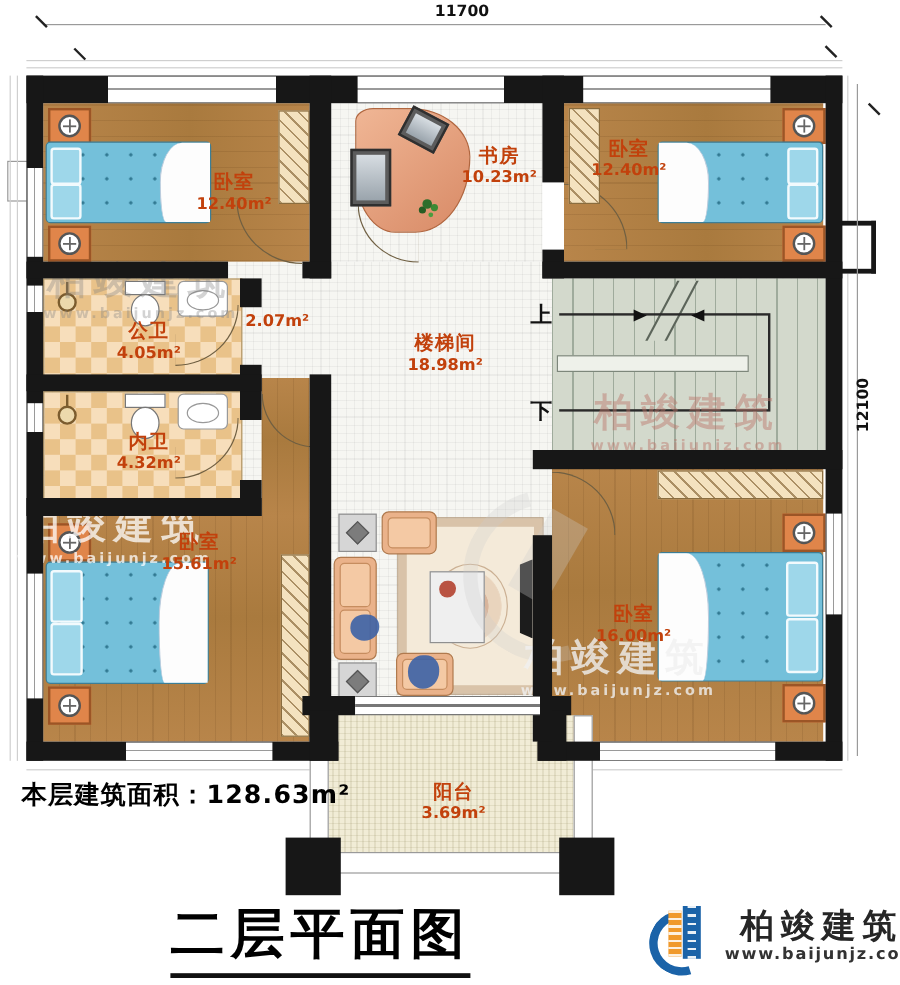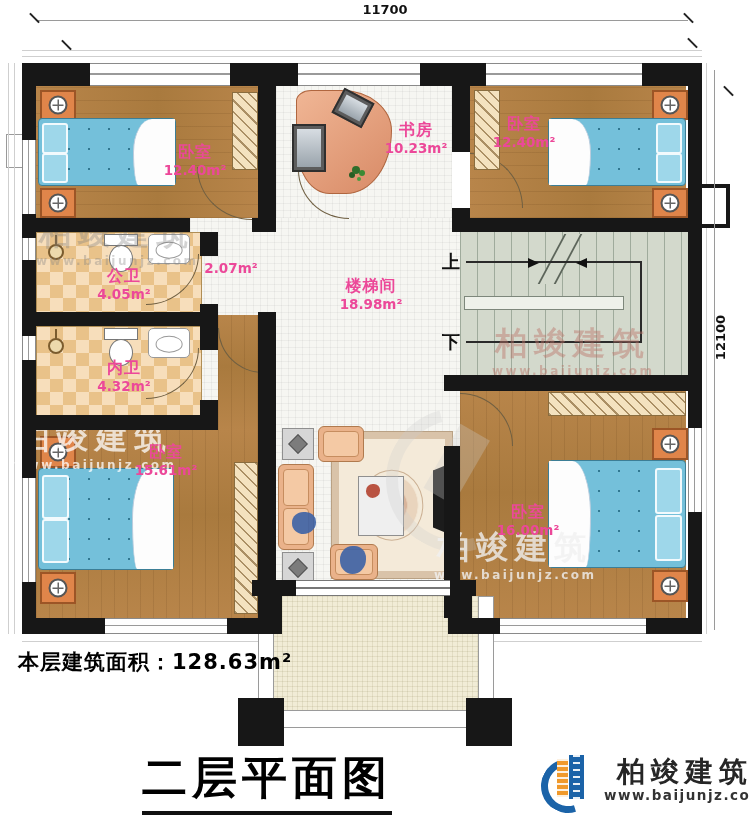--- a/index.html
+++ b/index.html
@@ -81,21 +81,21 @@
   .plant{position:absolute;z-index:11;width:8px;height:8px;border-radius:50%;background:#2f6e2b;
      box-shadow:6px 3px 0 -1px #3c8a34,-4px 5px 0 -1px #275d24,3px 9px 0 -2px #4a9c3f;}
   
   .rail-band{position:absolute;z-index:6;background:#eef1ea;border:1.5px solid #7d877b;}
   .sbreak{position:absolute;z-index:7;background:#d3d9cc;border-left:2px solid #5c655a;border-right:2px solid #5c655a;transform:skewX(-28deg);}
   .dline{position:absolute;background:#2a2a2a;z-index:7;}
   .tri{position:absolute;width:0;height:0;border-style:solid;z-index:8;}
   .updown{position:absolute;z-index:8;font-weight:bold;font-size:18px;color:#111;}
   
   .rlabel{position:absolute;z-index:40;display:flex;flex-direction:column;align-items:center;
-     text-align:center;color:#ec4899;line-height:1.25;}
+     text-align:center;color:#c2410c;line-height:1.25;}
   .rname{font-weight:bold;font-size:16px;letter-spacing:1px;}
   .rarea{font-weight:bold;font-size:13.5px;}
   
   .wm{position:absolute;z-index:25;display:flex;flex-direction:column;align-items:center;
      font-weight:bold;pointer-events:none;white-space:nowrap;}
   .wm .t{font-size:32px;letter-spacing:7px;}
   .wm .u{font-size:12px;letter-spacing:2.5px;margin-top:-2px;}
   .wm-logo{position:absolute;z-index:24;width:120px;height:120px;border:12px solid rgba(205,205,205,.28);
      border-radius:50%;border-top-color:transparent;border-right-color:transparent;transform:rotate(30deg);}
   .wm-logo::after{content:"";position:absolute;left:34px;top:10px;width:34px;height:74px;background:rgba(205,205,205,.30);}
@@ -327,20 +327,24 @@
     <span class="rarea">4.32m²</span>
   </div>
   <div class="rlabel" style="left:118px;top:442px;width:96px">
     <span class="rname">卧室</span>
     <span class="rarea">15.61m²</span>
   </div>
   <div class="rlabel" style="left:480px;top:502px;width:96px">
     <span class="rname">卧室</span>
     <span class="rarea">16.00m²</span>
   </div>
+  <div class="rlabel" style="left:328px;top:650px;width:100px">
+    <span class="rname">阳台</span>
+    <span class="rarea">3.69m²</span>
+  </div>
 
   <div class="dimline" style="left:36px;top:20px;width:652px;height:1px"></div>
   <div class="tick" style="left:28px;top:17px"></div>
   <div class="tick" style="left:682px;top:17px"></div>
   <div class="tick" style="left:60px;top:44px"></div>
   <div class="tick" style="left:686px;top:42px"></div>
   <div class="tick" style="left:722px;top:90px"></div>
   <div class="dim" style="left:345px;top:2px;width:80px;text-align:center">11700</div>
   <div class="dimline" style="left:714px;top:70px;width:1px;height:560px"></div>
   <div class="dim" style="left:690px;top:330px;width:60px;text-align:center;transform:rotate(-90deg)">12100</div>

